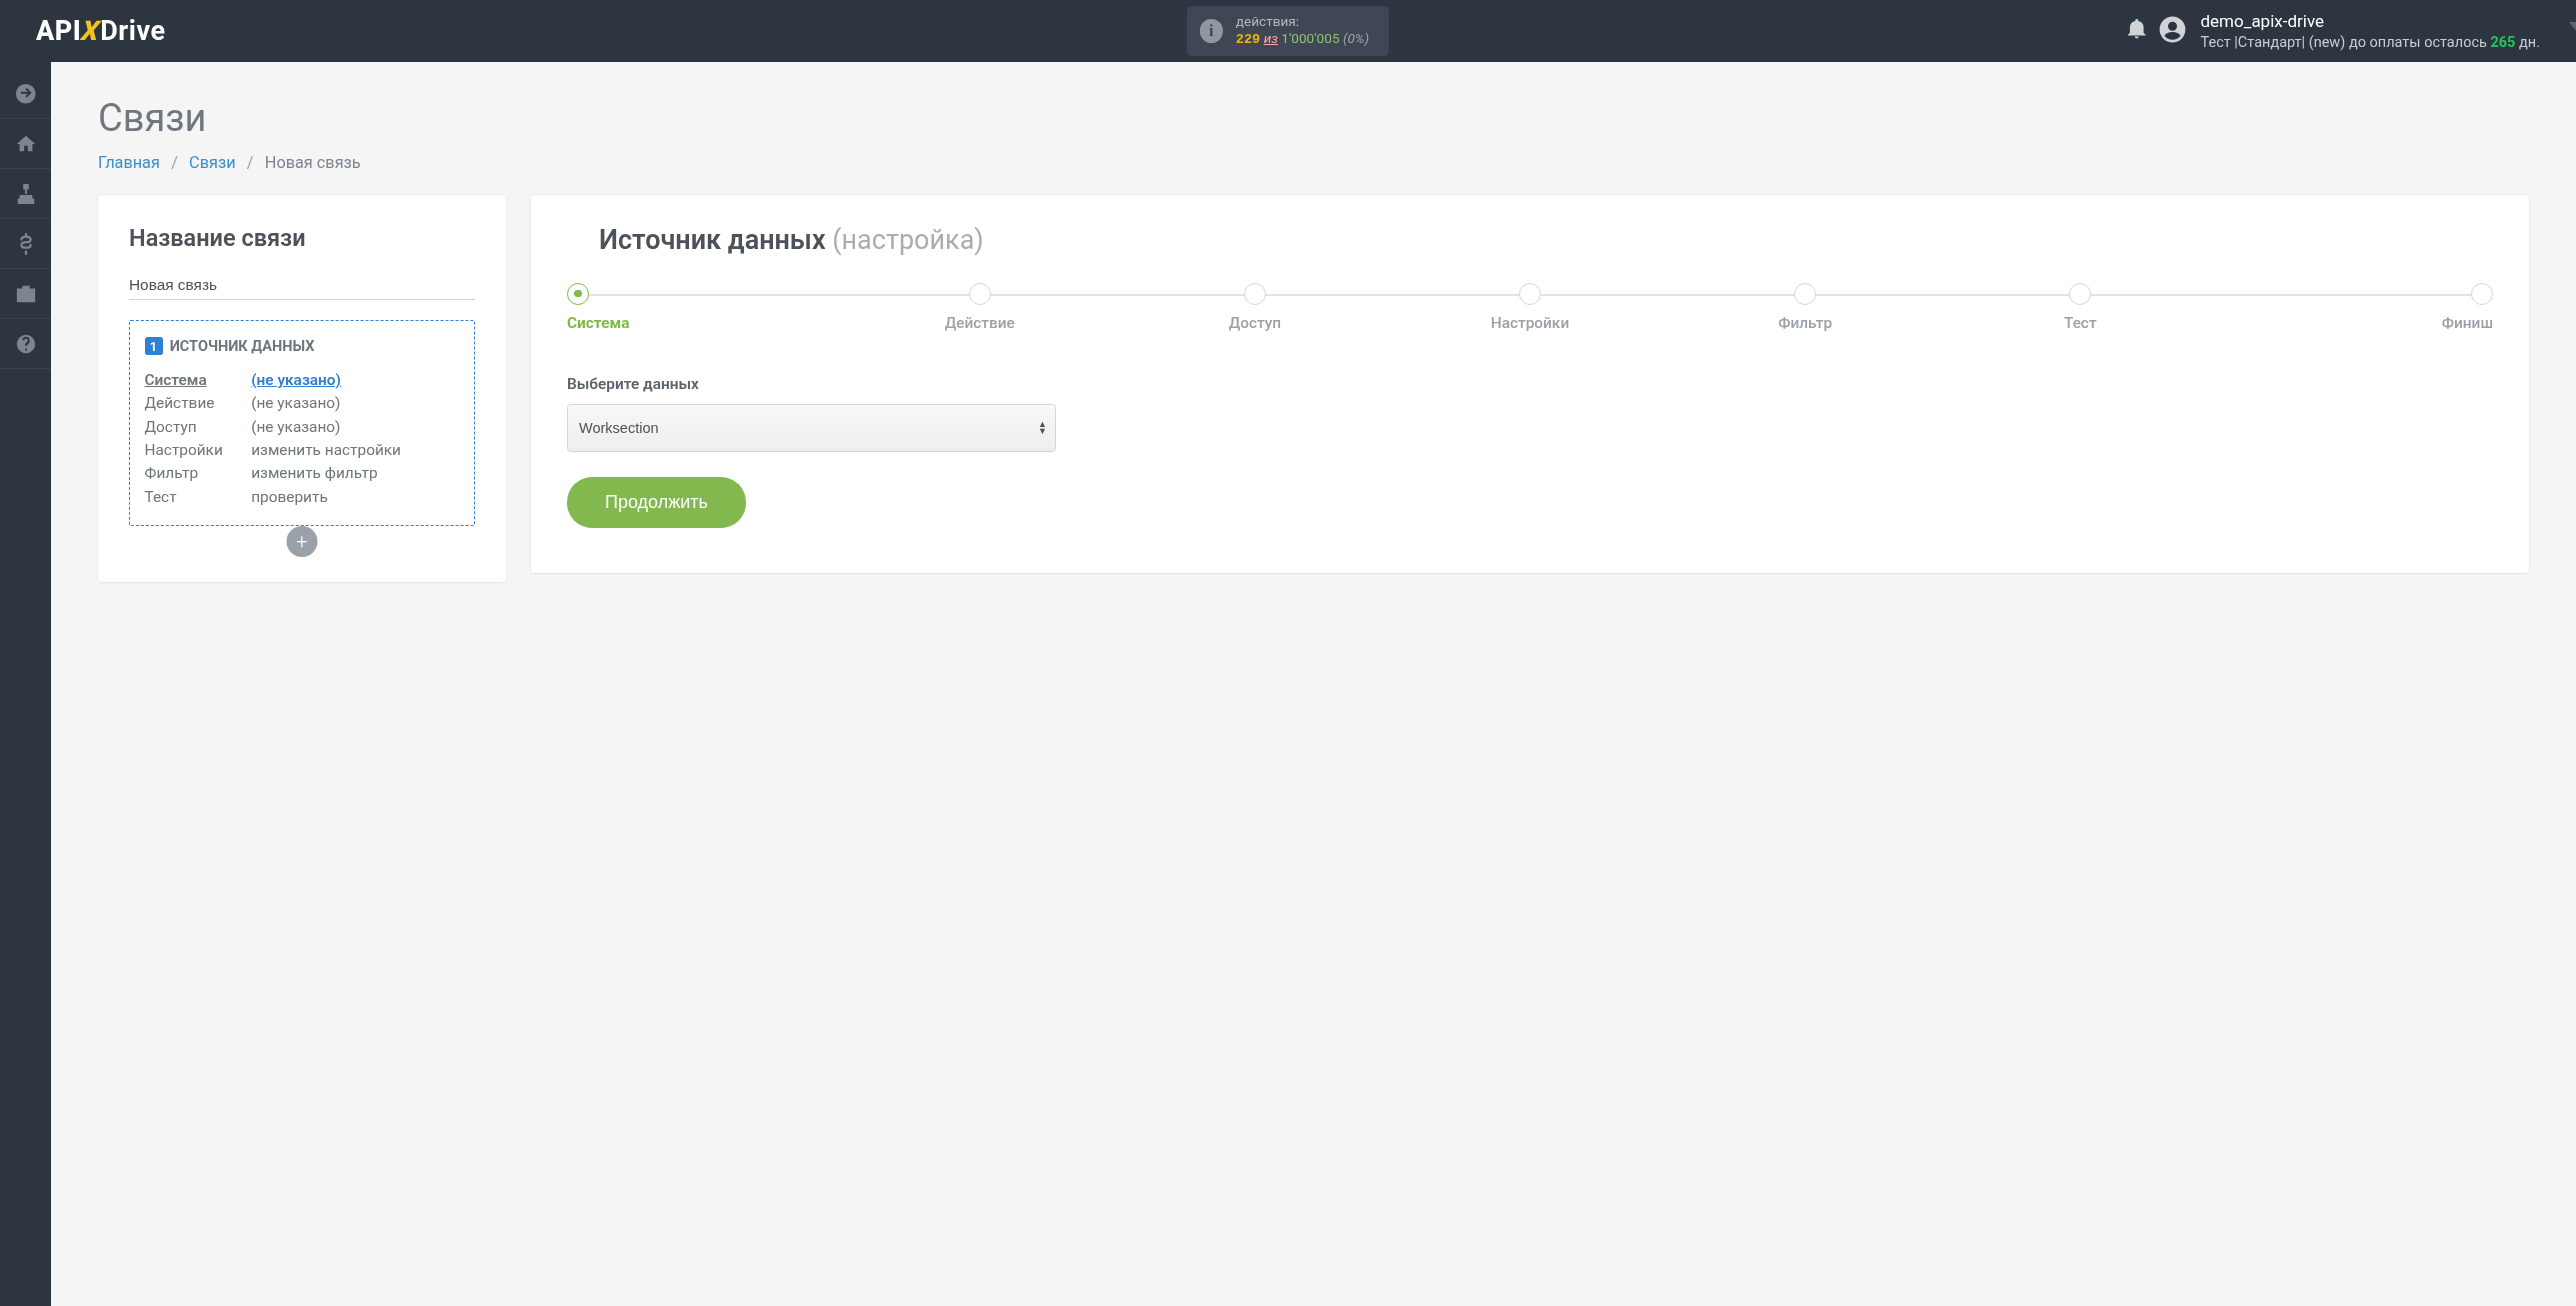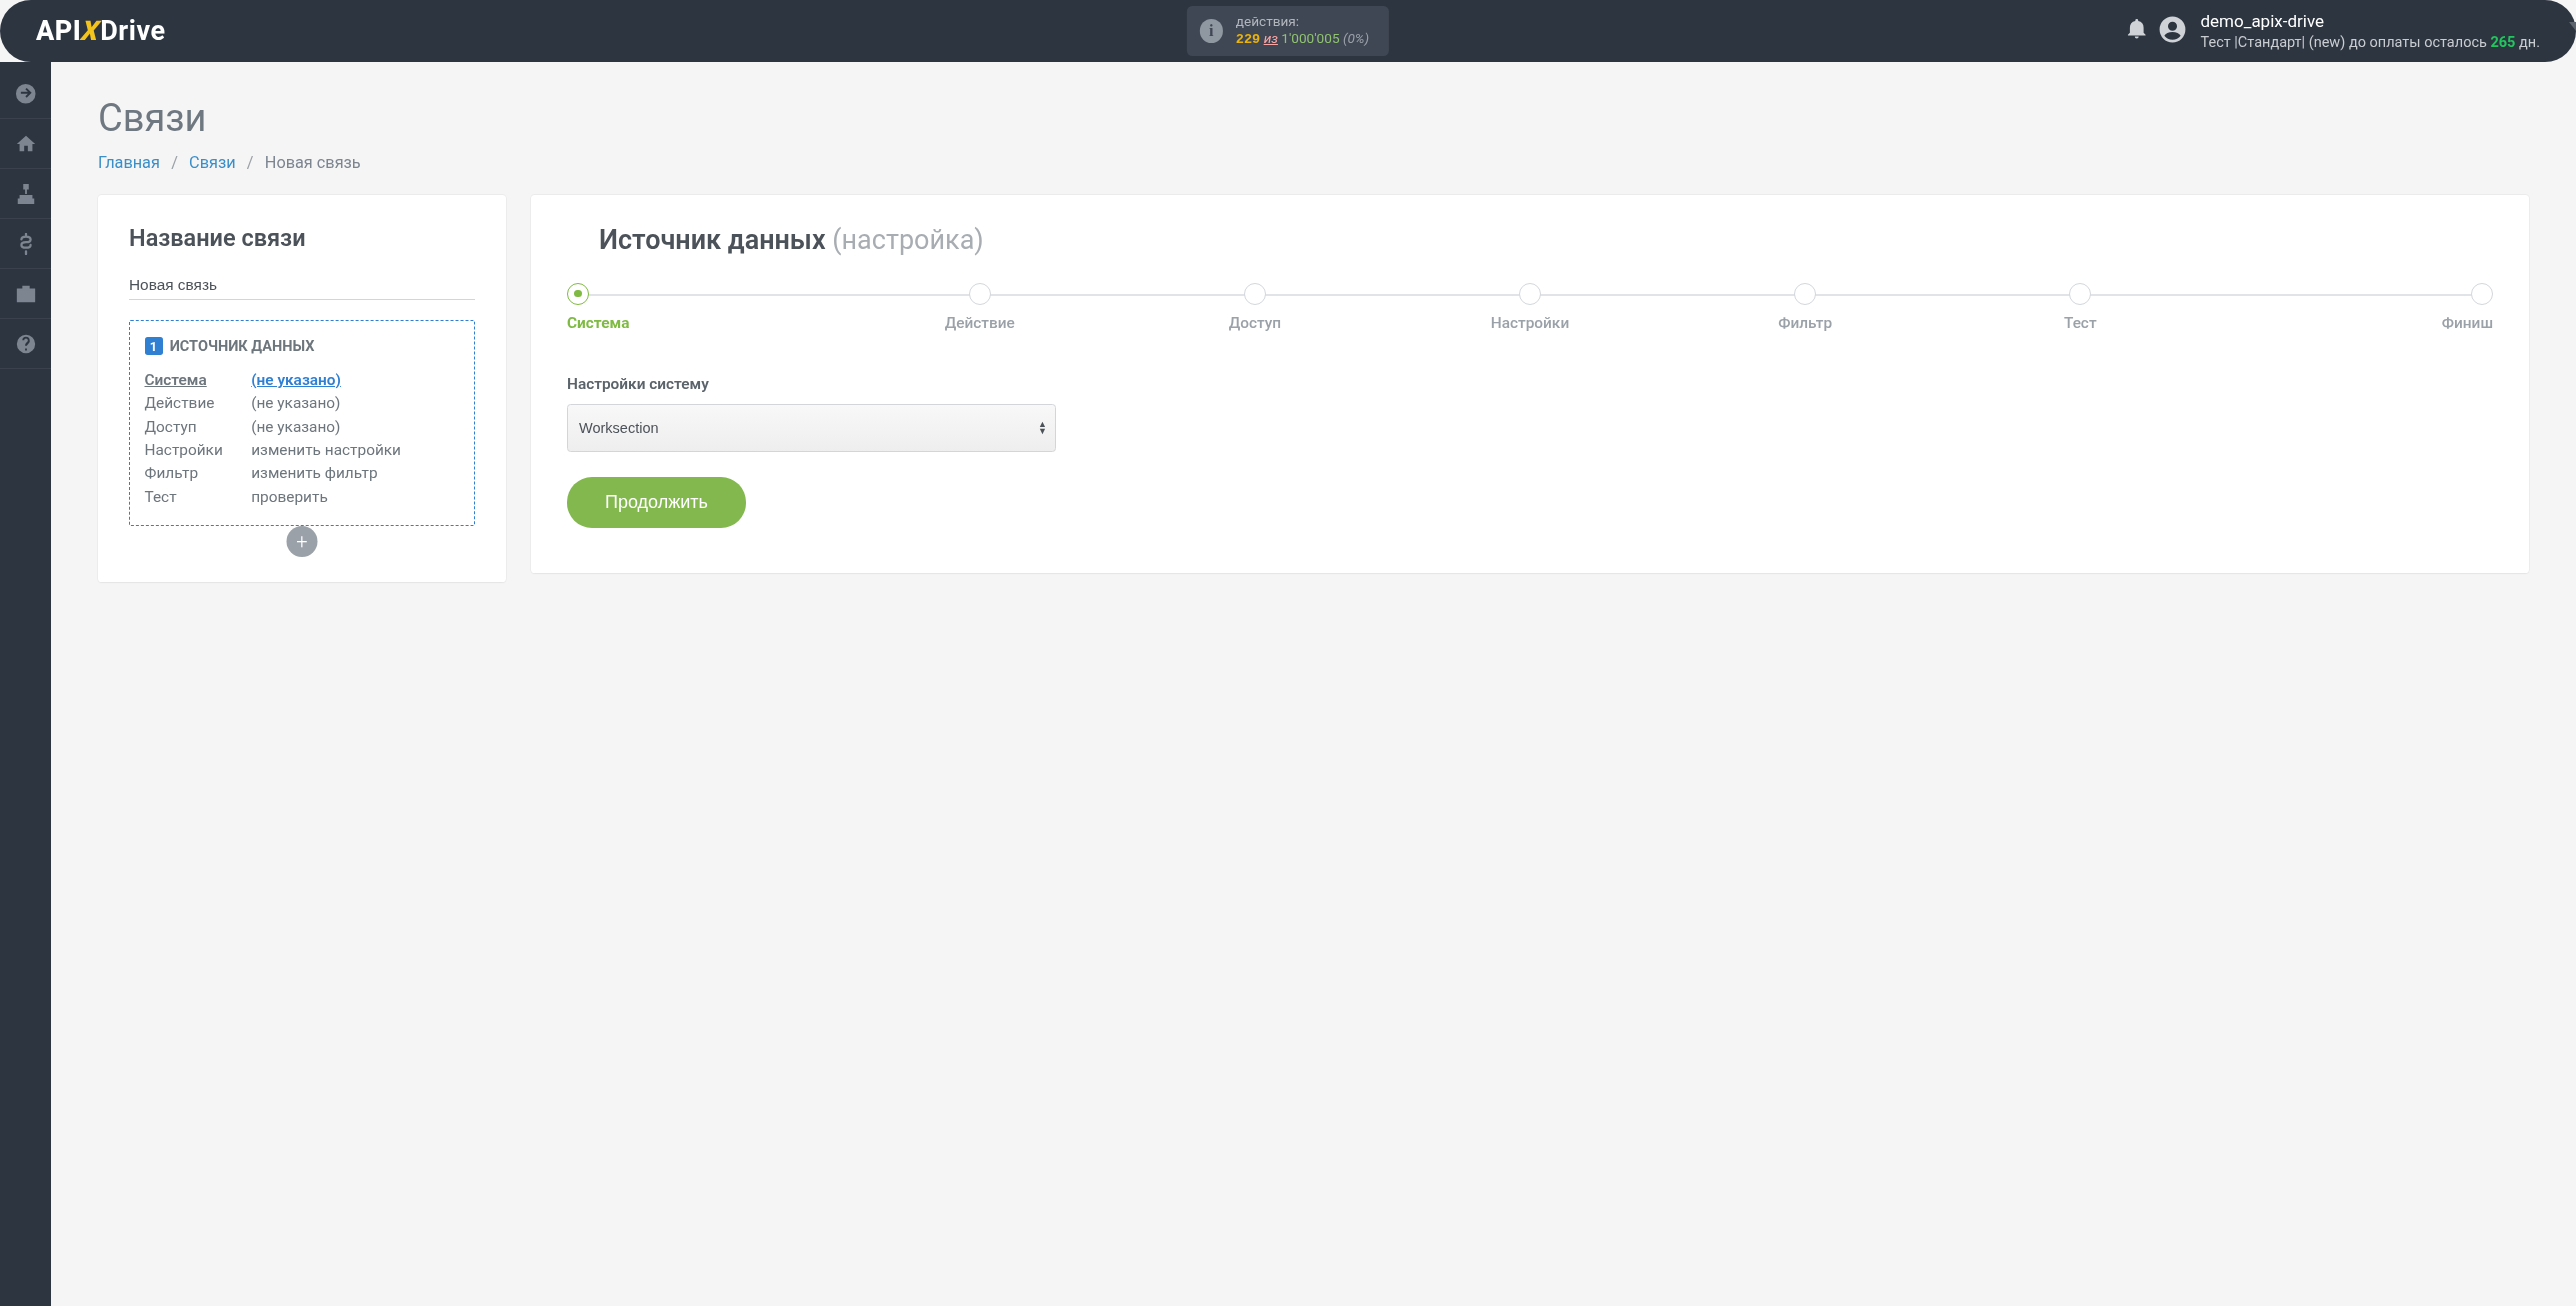--- a/index.html
+++ b/index.html
@@ -10,21 +10,20 @@
 }
 
 
 .header {
   height: 62px;
   background: #2d3541;
   display: flex;
   align-items: center;
   padding: 0 36px;
   position: relative;
-  border-radius: 31px;
 }
 .logo {
   display: flex;
   align-items: center;
   font-size: 27px;
   font-weight: 800;
   color: #fff;
   letter-spacing: 0.5px;
 }
 .logo .x { color: #f3c41e; font-style: italic; margin: 0 0.9px; font-weight: 900; transform: skewX(-8deg); }
@@ -436,21 +435,21 @@
         <div class="step">
           <div class="step-dot"></div>
           <div class="step-label">Тест</div>
         </div>
         <div class="step">
           <div class="step-dot"></div>
           <div class="step-label">Финиш</div>
         </div>
       </div>
 
-      <div class="field-label">Настройки систему</div>
+      <div class="field-label">Выберите данных</div>
       <div class="select-wrap">
         <select class="select">
           <option>Worksection</option>
         </select>
         <div class="select-arrows">
           <span>▲</span>
             <span>▼</span>
         </div>
       </div>
 

